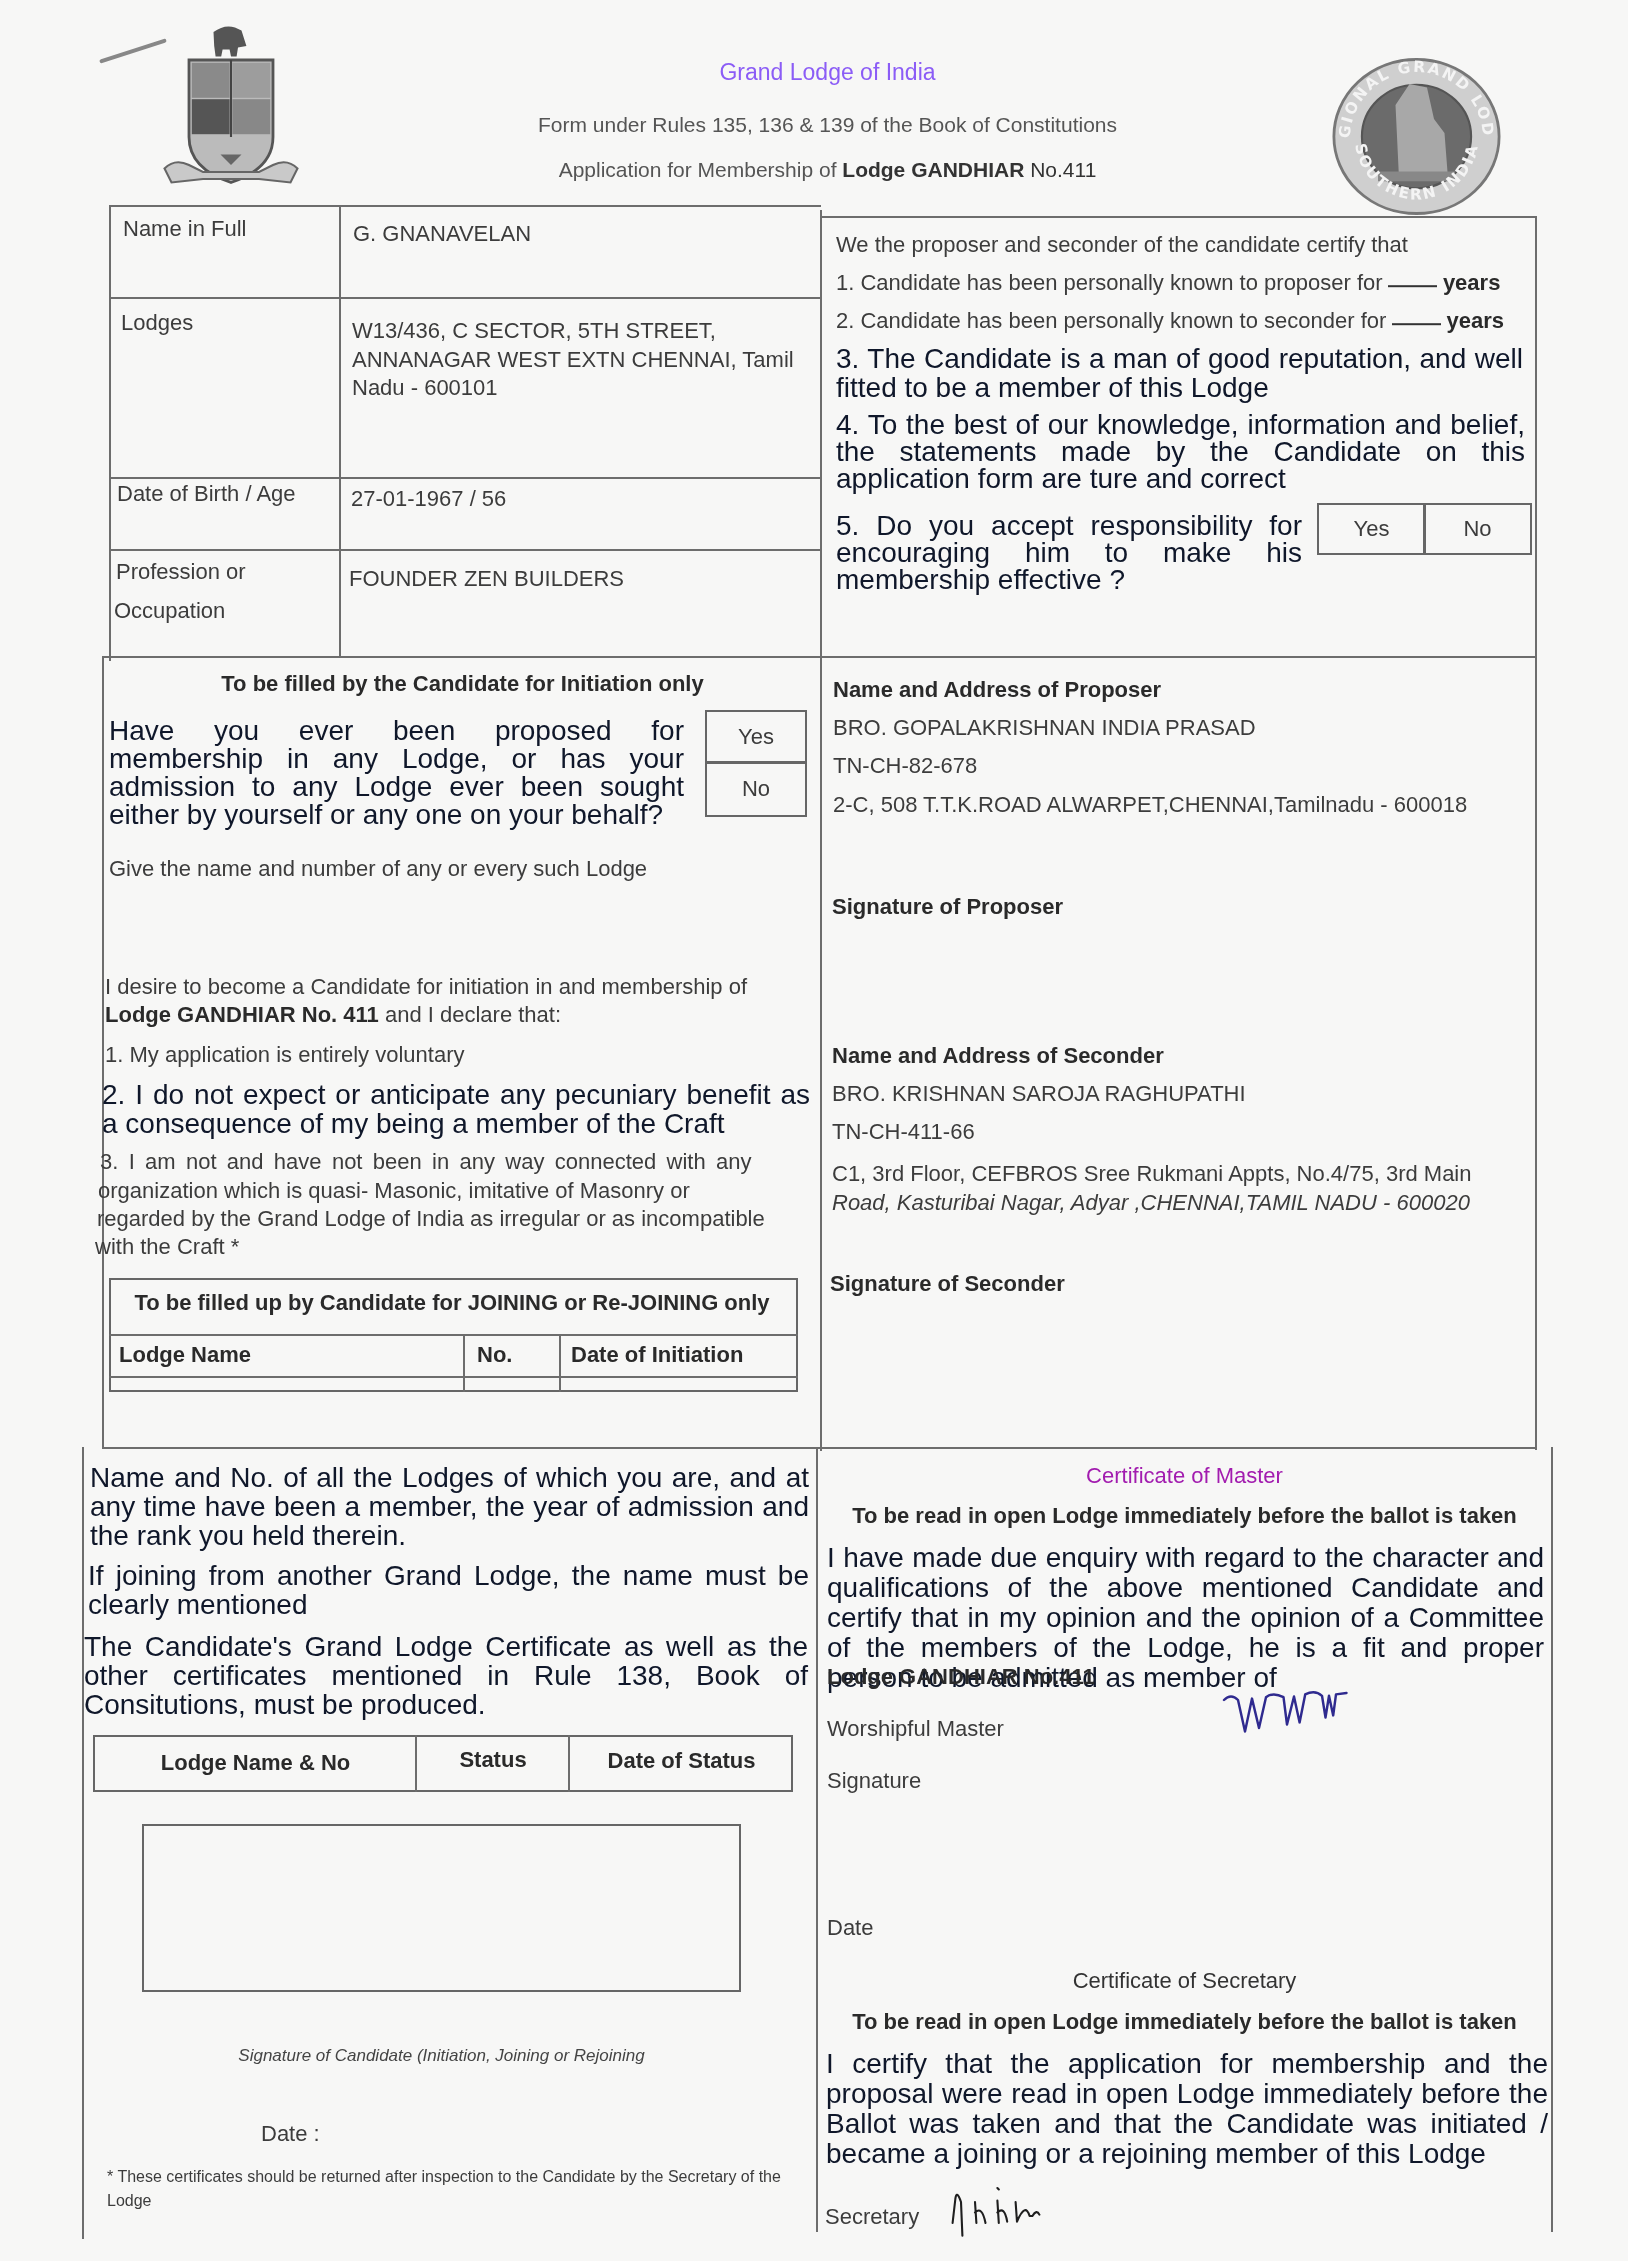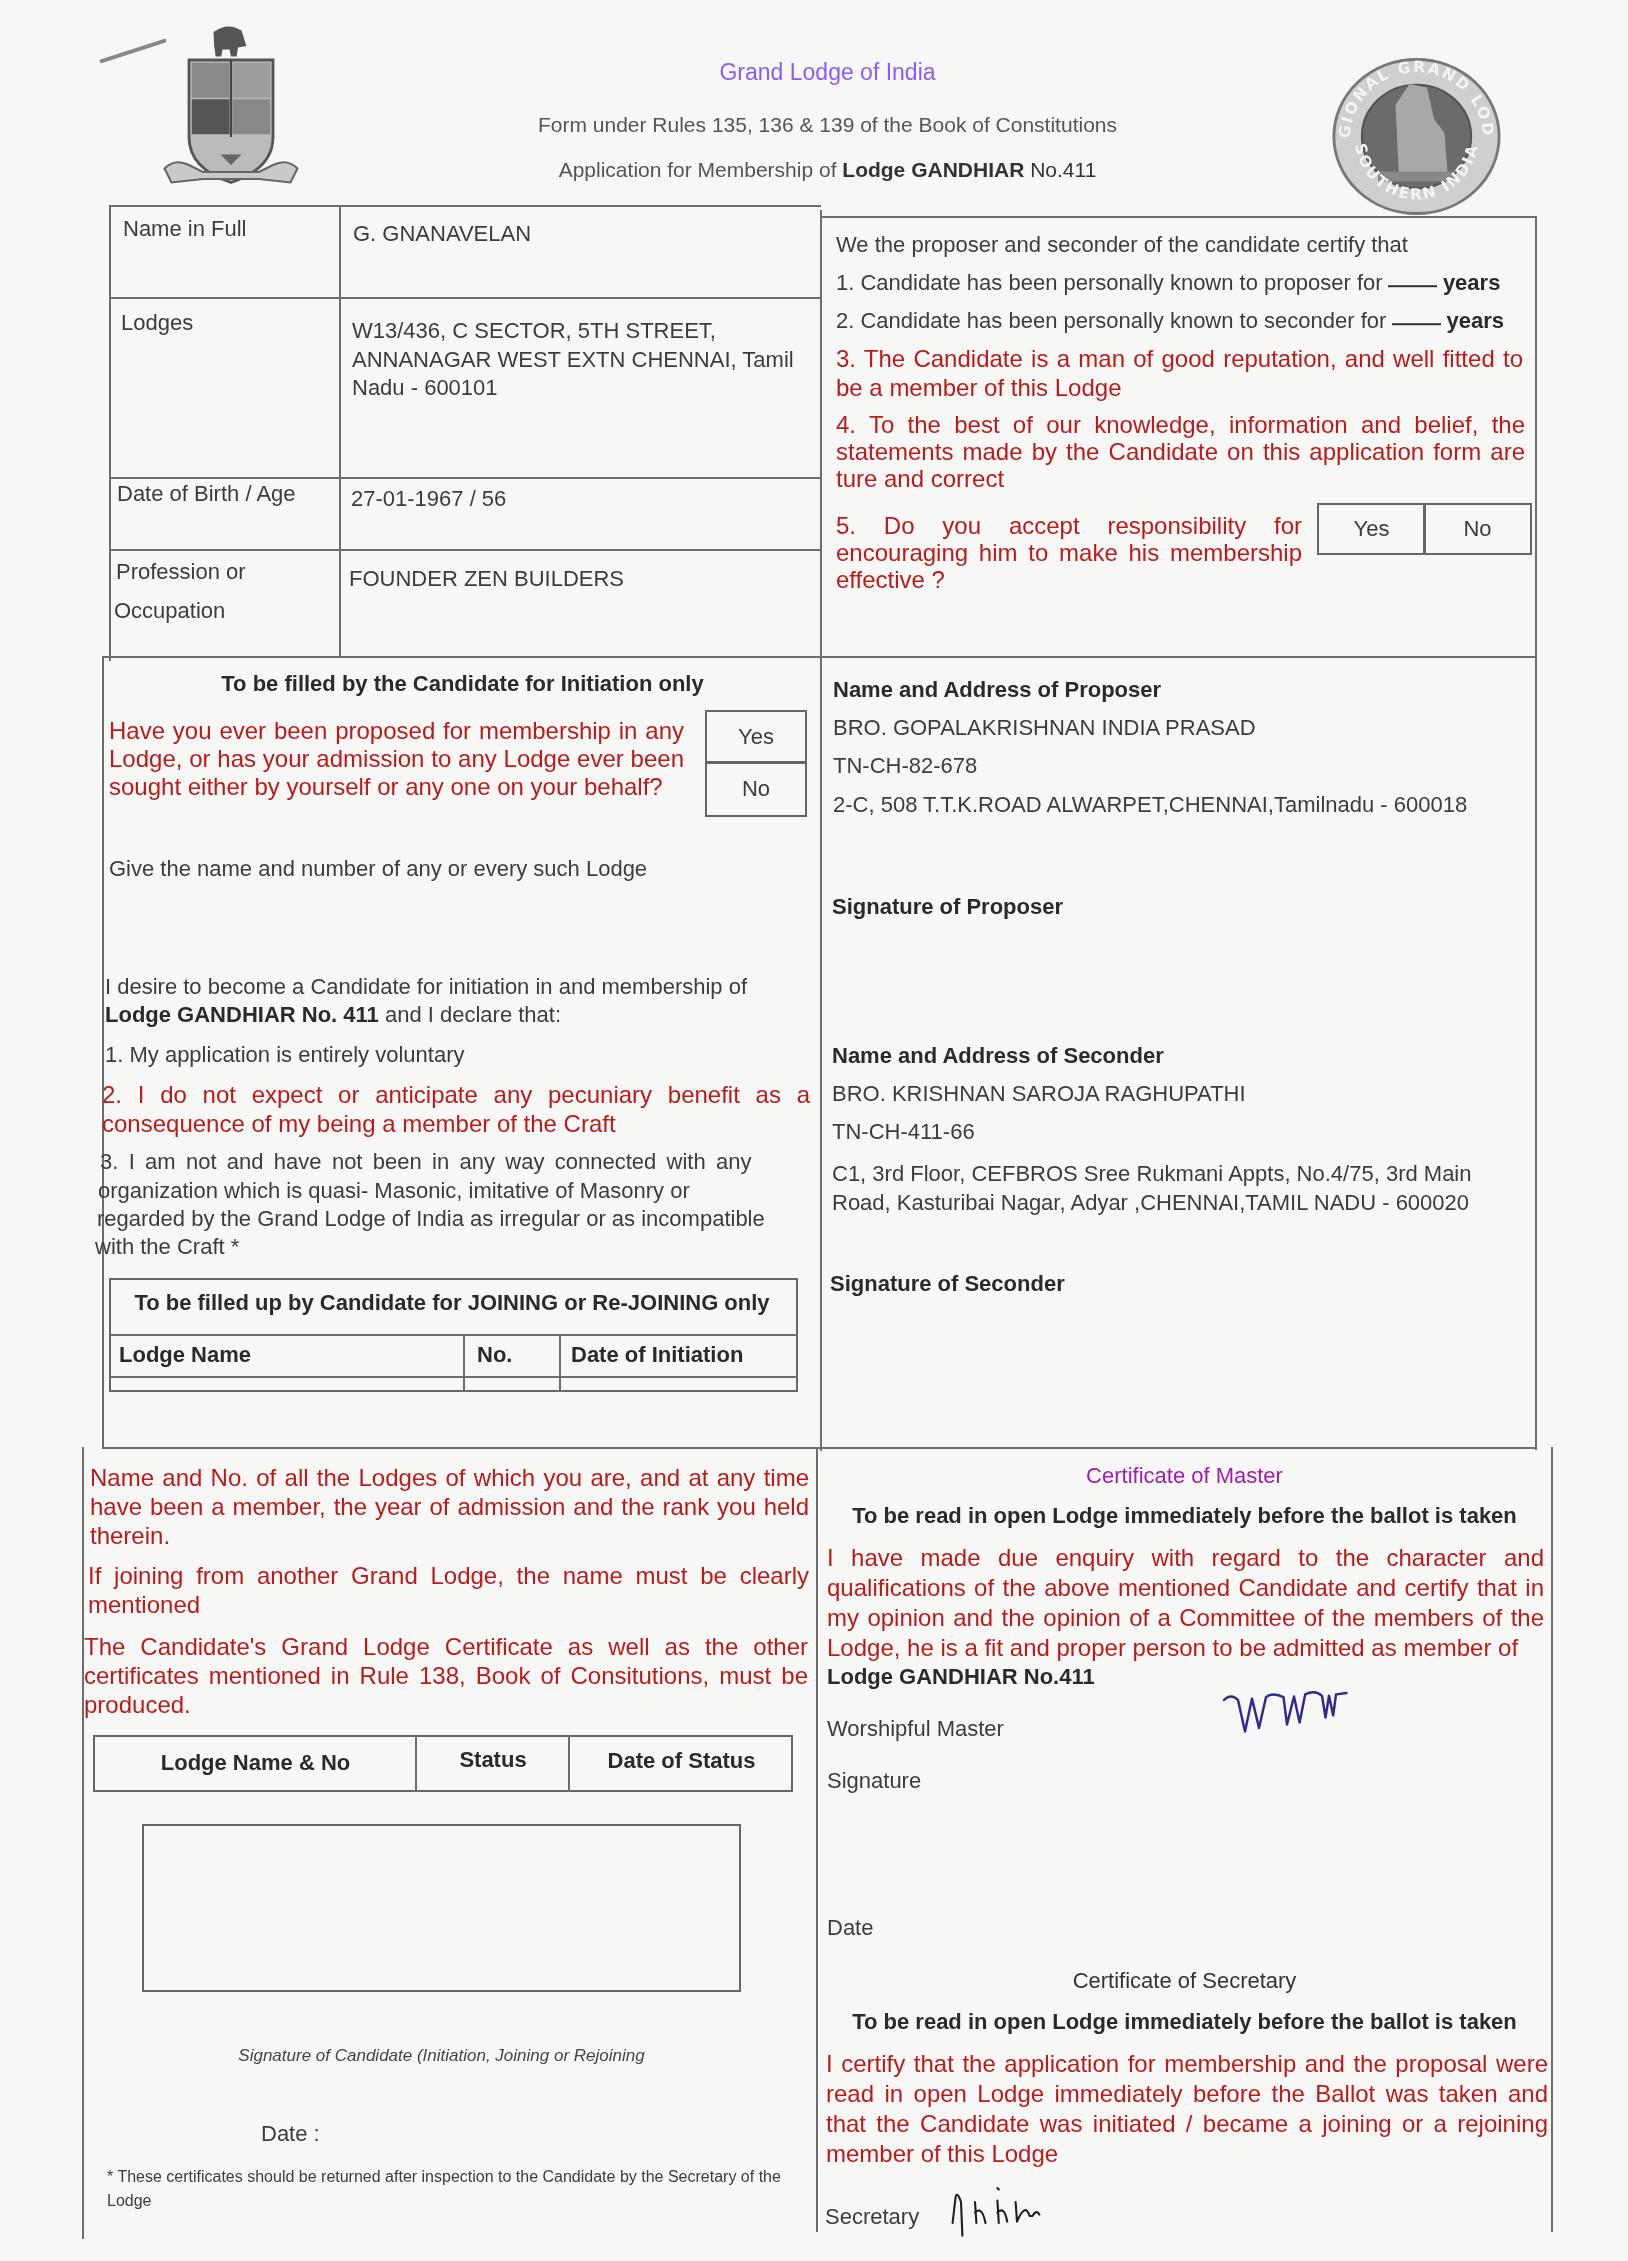--- a/index.html
+++ b/index.html
@@ -4,21 +4,21 @@
 <style>
   html, body { margin: 0; padding: 0; }
   body {
     width: 1629px; height: 2261px; position: relative; overflow: hidden;
     background: #f7f7f6;
     font-family: "Liberation Sans", "DejaVu Sans", sans-serif;
     color: #3a3a3a;
   }
   .abs { position: absolute; }
   .t { position: absolute; font-size: 22px; line-height: 28px; color: #3c3c3c; white-space: nowrap; }
-  .tw { position: absolute; font-size: 24px; line-height: 29px; color: #b91c1c; text-align: justify; }
+  .tw { position: absolute; font-size: 28px; line-height: 29px; color: #0f172a; text-align: justify; }
   .b { font-weight: bold; color: #2a2a2a; }
   .hline { position: absolute; height: 0; border-top: 2.8px solid #6d6d6d; }
   .vline { position: absolute; width: 0; border-left: 2.8px solid #6d6d6d; }
   .box { position: absolute; border: 2.8px solid #666; box-sizing: border-box; }
   .cellc { display: flex; align-items: center; justify-content: center; }
   .center { text-align: center; }
   .blank { display: inline-block; width: 49px; border-bottom: 2.1px solid #333; margin: 0 5.6px; transform: translateY(-2.8px); }
 </style>
 </head>
 <body>
@@ -148,21 +148,21 @@
 <div class="t" style="left:833px;top:714px;">BRO. GOPALAKRISHNAN INDIA PRASAD</div>
 <div class="t" style="left:833px;top:752px;">TN-CH-82-678</div>
 <div class="t" style="left:833px;top:791px;">2-C, 508 T.T.K.ROAD ALWARPET,CHENNAI,Tamilnadu - 600018</div>
 <div class="t b" style="left:832px;top:893px;">Signature of Proposer</div>
 <div class="abs" style="left:832px;top:926px;width:687px;height:105px;"></div>
 
 <div class="t b" style="left:832px;top:1042px;">Name and Address of Seconder</div>
 <div class="t" style="left:832px;top:1080px;">BRO. KRISHNAN SAROJA RAGHUPATHI</div>
 <div class="t" style="left:832px;top:1118px;">TN-CH-411-66</div>
 <div class="t" style="left:832px;top:1160px;">C1, 3rd Floor, CEFBROS Sree Rukmani Appts, No.4/75, 3rd Main</div>
-<div class="t" style="left:832px;top:1189px;">Road, Kasturibai Nagar, Adyar ,CHENNAI,TAMIL NADU - 600020</div>
+<div class="t" style="left:832px;top:1189px;font-style:italic;">Road, Kasturibai Nagar, Adyar ,CHENNAI,TAMIL NADU - 600020</div>
 <div class="t b" style="left:830px;top:1270px;">Signature of Seconder</div>
 <div class="abs" style="left:830px;top:1303px;width:687px;height:133px;"></div>
 
 <div class="vline" style="left:82px;top:1447px;height:792px;"></div>
 <div class="vline" style="left:816px;top:1447px;height:785px;"></div>
 <div class="vline" style="left:1551px;top:1447px;height:785px;"></div>
 
 <div class="tw" style="left:90px;top:1463px;width:719px;">Name and No. of all the Lodges of which you are, and at any time have been a member, the year of admission and the rank you held therein.</div>
 <div class="tw" style="left:88px;top:1561px;width:721px;">If joining from another Grand Lodge, the name must be clearly mentioned</div>
 <div class="tw" style="left:84px;top:1632px;width:724px;">The Candidate's Grand Lodge Certificate as well as the other certificates mentioned in Rule 138, Book of Consitutions, must be produced.</div>

